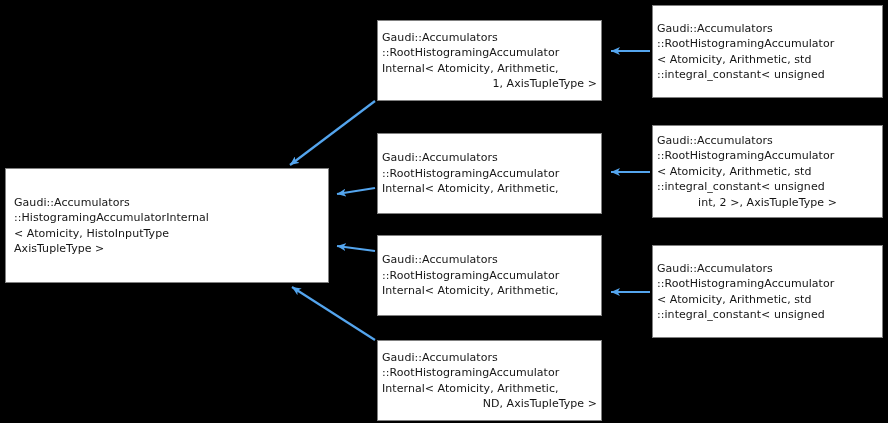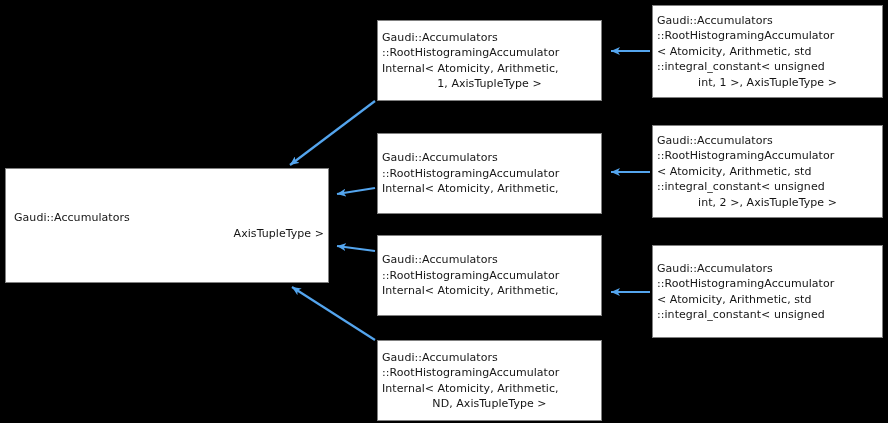--- a/index.html
+++ b/index.html
@@ -52,36 +52,36 @@
     top: 168px;
     width: 324px;
     height: 115px;
     text-align: left;
     padding-left: 8px;
   }
   #node-base .nodetext {
     text-align: left;
   }
   #node-base .lastline {
-    text-align: right;
+    text-align: left;
     display: block;
   }
   
   .mid {
     left: 377px;
     width: 225px;
     height: 81px;
   }
   #node-mid-1 { top: 20px; }
   #node-mid-2 { top: 133px; }
   #node-mid-3 { top: 235px; }
   #node-mid-nd { top: 340px; }
 
   .mid .l1, .mid .l2, .mid .l3 { text-align: left; }
-  .mid .l4 { text-align: center; }
+  .mid .l4 { text-align: right; }
 
   
   .right {
     left: 652px;
     width: 231px;
     height: 93px;
   }
   #node-right-1 { top: 5px; }
   #node-right-2 { top: 125px; }
   #node-right-3 { top: 245px; }
@@ -125,20 +125,22 @@
       <line x1="650" y1="172" x2="611" y2="172" stroke="#54a5ee" stroke-width="2.2" marker-end="url(#arrowhead)"></line>
     </g>
 
     <g>
       <line x1="650" y1="292" x2="611" y2="292" stroke="#54a5ee" stroke-width="2.2" marker-end="url(#arrowhead)"></line>
     </g>
   </svg>
 
   <div class="node" id="node-base">
     <span class="nodetext l1">Gaudi::Accumulators</span>
+    <span class="nodetext l2">::HistogramingAccumulatorInternal</span>
+    <span class="nodetext l3">&lt; Atomicity, HistoInputType</span>
     <span class="nodetext lastline">AxisTupleType &gt;</span>
   </div>
 
   <div class="node mid" id="node-mid-1">
     <span class="nodetext l1">Gaudi::Accumulators</span>
     <span class="nodetext l2">::RootHistogramingAccumulator</span>
     <span class="nodetext l3">Internal&lt; Atomicity, Arithmetic,</span>
     <span class="nodetext l4">1, AxisTupleType &gt;</span>
   </div>
 
@@ -159,21 +161,20 @@
     <span class="nodetext l2">::RootHistogramingAccumulator</span>
     <span class="nodetext l3">Internal&lt; Atomicity, Arithmetic,</span>
     <span class="nodetext l4">ND, AxisTupleType &gt;</span>
   </div>
 
   <div class="node right" id="node-right-1">
     <span class="nodetext l1">Gaudi::Accumulators</span>
     <span class="nodetext l2">::RootHistogramingAccumulator</span>
     <span class="nodetext l3">&lt; Atomicity, Arithmetic, std</span>
     <span class="nodetext l4">::integral_constant&lt; unsigned</span>
-    <span class="nodetext l5">int, 1 &gt;, AxisTupleType &gt;</span>
   </div>
 
   <div class="node right" id="node-right-2">
     <span class="nodetext l1">Gaudi::Accumulators</span>
     <span class="nodetext l2">::RootHistogramingAccumulator</span>
     <span class="nodetext l3">&lt; Atomicity, Arithmetic, std</span>
     <span class="nodetext l4">::integral_constant&lt; unsigned</span>
     <span class="nodetext l5">int, 2 &gt;, AxisTupleType &gt;</span>
   </div>
 

